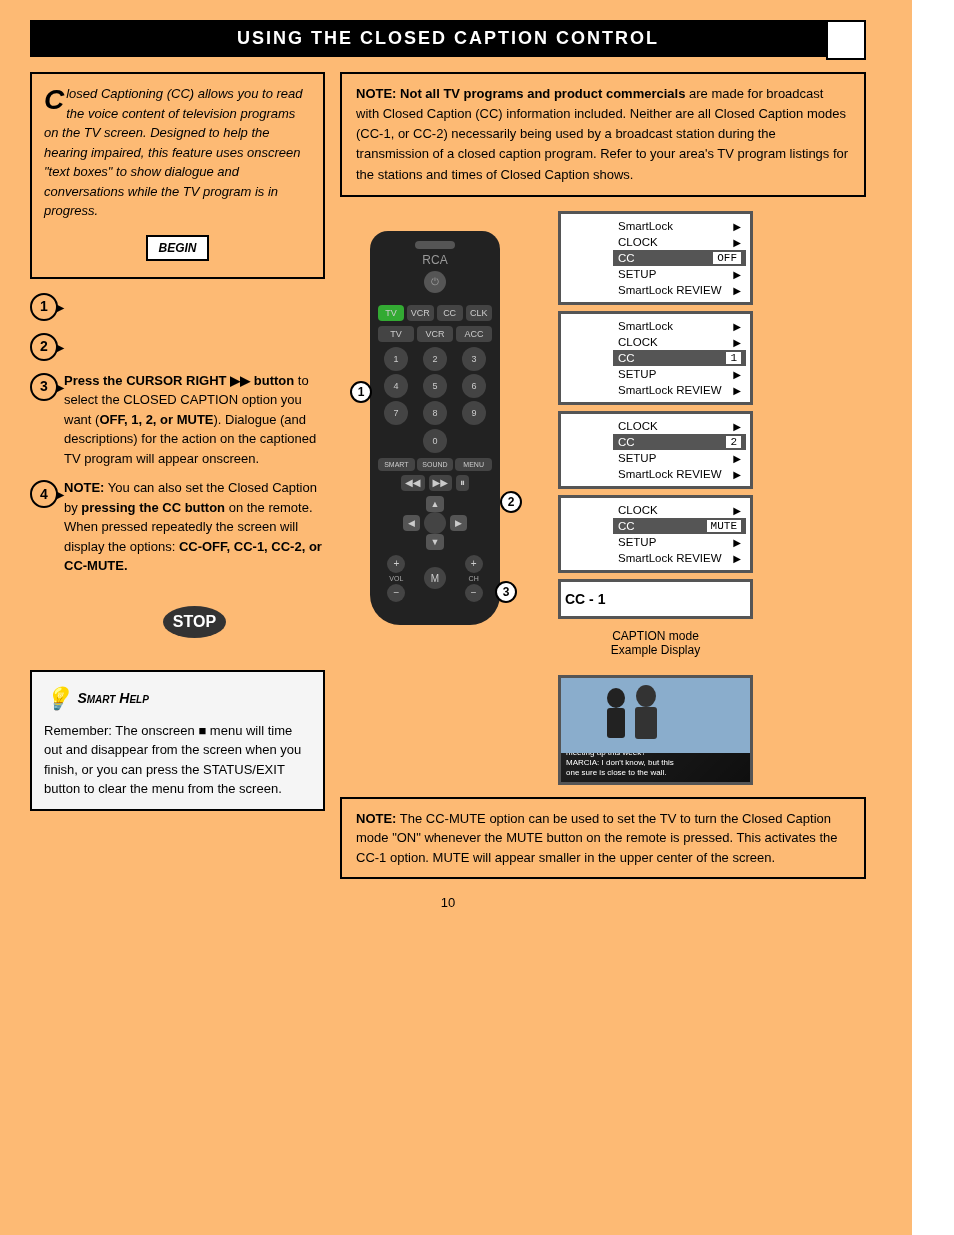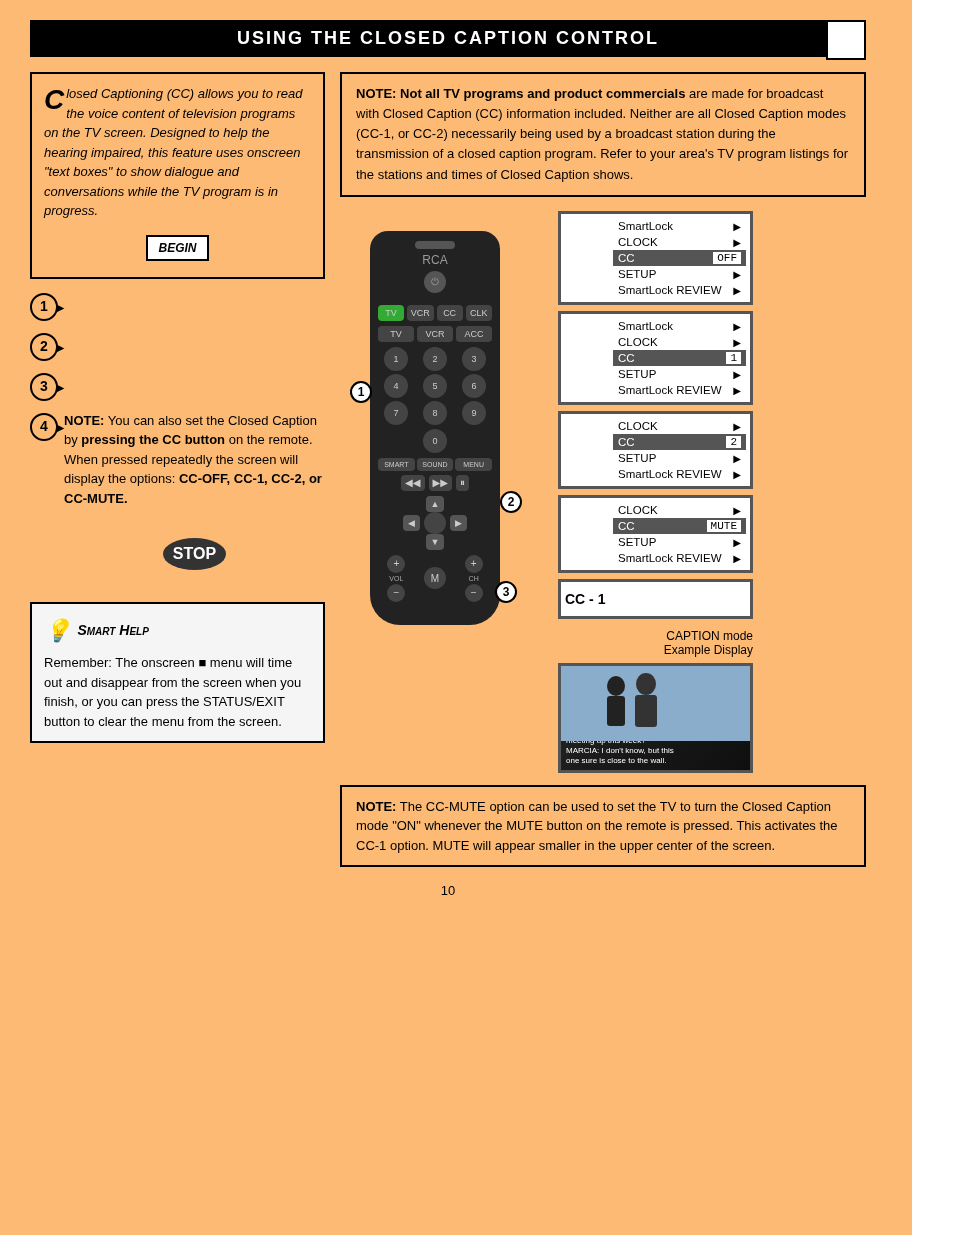--- a/index.html
+++ b/index.html
@@ -308,24 +308,24 @@
       background: #fff;
       color: #000;
       padding: 0 4px;
       font-size: 11px;
       font-family: Liberation Mono, monospace;
     }
     .menu-screen-item .mi-arrow { font-size: 10px; }
 
     
     .caption-mode-label {
-      text-align: right;
+      text-align: center;
       font-size: 12px;
       margin-top: 4px;
-      margin-bottom: 0;
+      margin-bottom: 12px;
     }
     .caption-example-img {
       width: 195px;
       height: 110px;
       background: linear-gradient(135deg, #888 0%, #555 50%, #333 100%);
       border: 3px solid #555;
       position: relative;
       overflow: hidden;
       display: flex;
       align-items: flex-end;
@@ -394,20 +394,23 @@
       <div class="step">
         <div class="step-num">1<span class="arrow-right">▶</span></div>
       </div>
 
       <div class="step">
         <div class="step-num">2<span class="arrow-right">▶</span></div>
       </div>
 
       <div class="step">
         <div class="step-num">3<span class="arrow-right">▶</span></div>
+        <div class="step-content">
+          <strong>Press the CURSOR RIGHT ▶▶ button</strong> to select the CLOSED CAPTION option you want (<strong>OFF, 1, 2, or MUTE</strong>). Dialogue (and descriptions) for the action on the captioned TV program will appear onscreen.
+        </div>
       </div>
 
       <div class="step">
         <div class="step-num">4<span class="arrow-right">▶</span></div>
         <div class="step-content">
           <strong>NOTE:</strong> You can also set the Closed Caption by <strong>pressing the CC button</strong> on the remote. When pressed repeatedly the screen will display the options: <strong>CC-OFF, CC-1, CC-2, or CC-MUTE.</strong>
           <div class="badge-center" style="margin-top:8px;">
             <span class="badge-stop">STOP</span>
           </div>
         </div>

